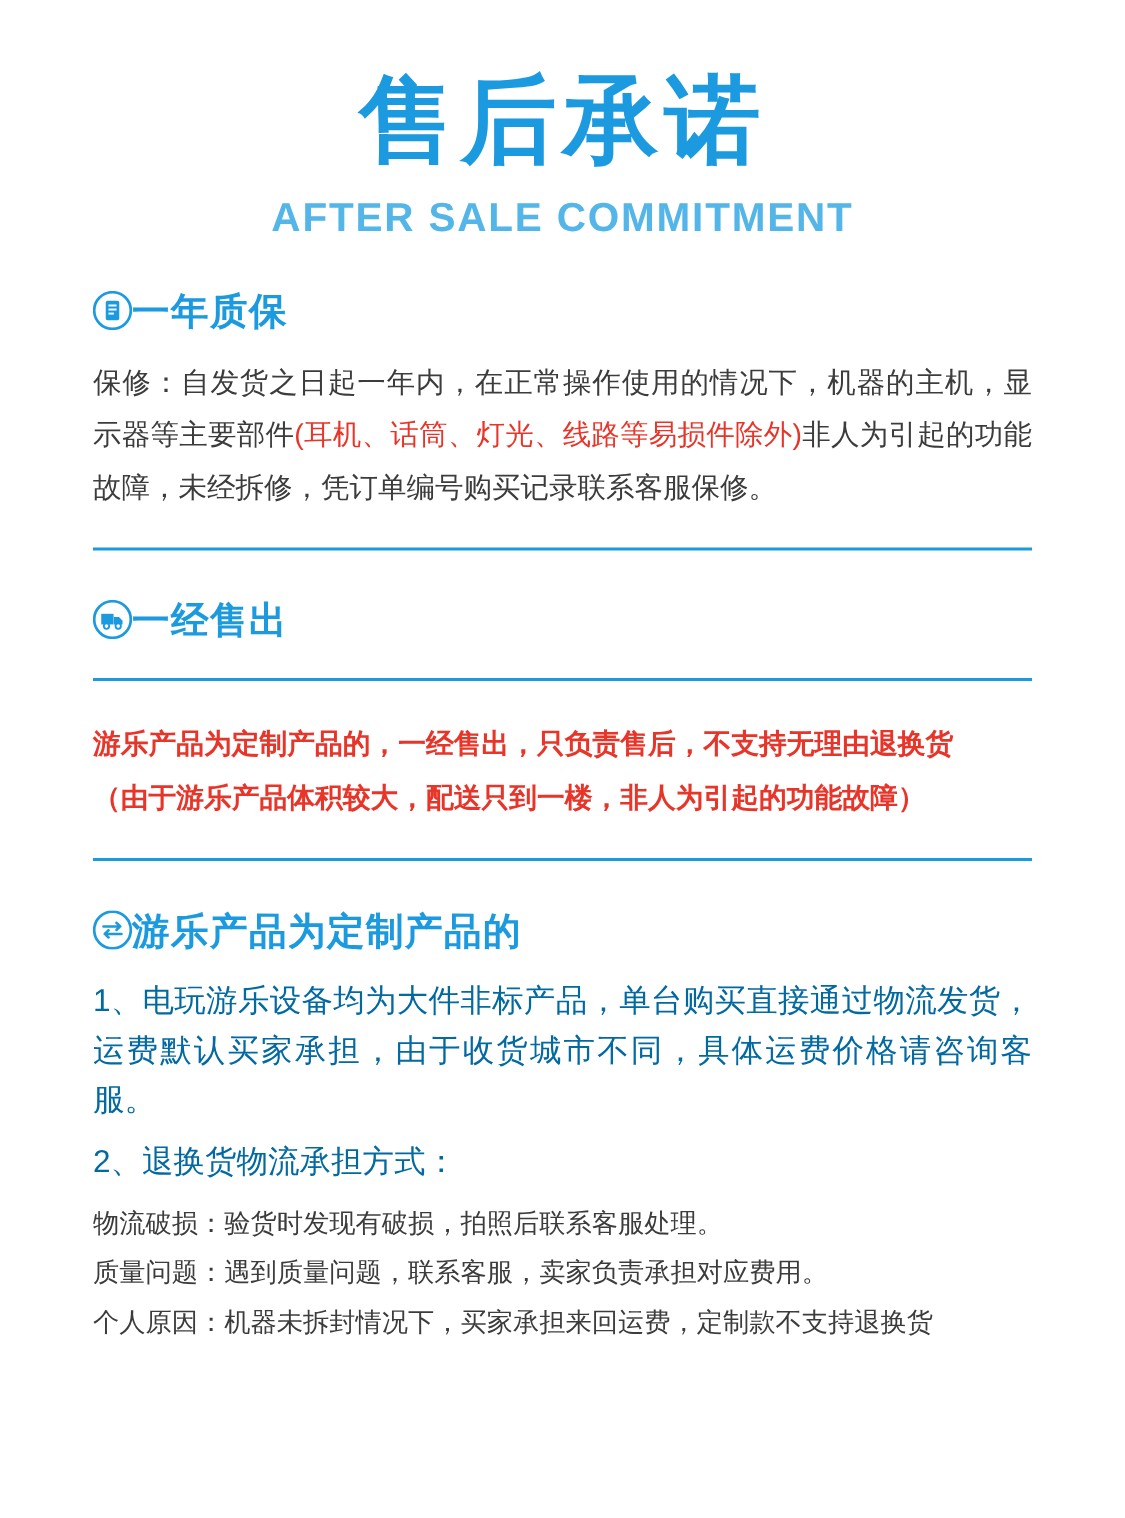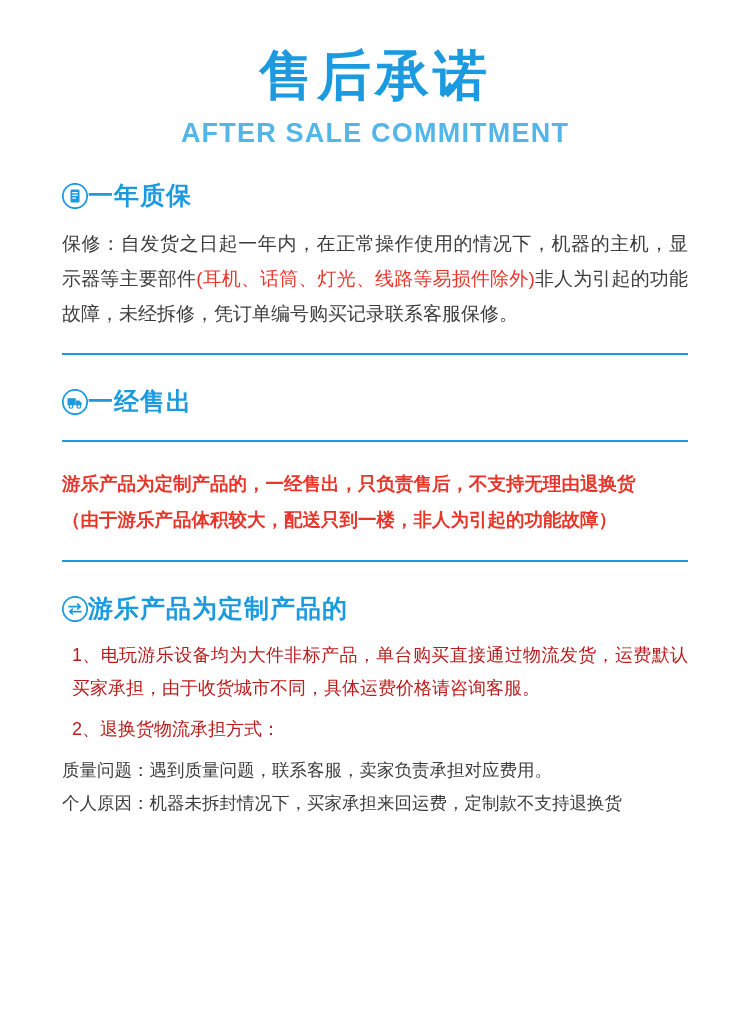--- a/index.html
+++ b/index.html
@@ -21,21 +21,21 @@
     box-sizing: border-box;
     padding: 0 62px;
   }
 
   
   .header {
     text-align: center;
     padding-top: 44px;
   }
   .header-title {
-    font-size: 54px;
+    font-size: 64px;
     font-weight: bold;
     color: #1b9ae0;
     letter-spacing: 4px;
     line-height: 1.15;
     margin: 0;
   }
   .header-sub {
     font-size: 27px;
     color: #54b6e8;
     letter-spacing: 1.2px;
@@ -85,26 +85,25 @@
     margin-top: 24px;
     color: #e8352a;
     font-size: 18.5px;
     font-weight: bold;
     line-height: 36px;
     text-align: left;
   }
 
   
   .list-item {
-    font-size: 18px;
+    font-size: 21px;
     line-height: 33px;
-    color: #b91c1c;
+    color: #0369a1;
     margin-bottom: 8px;
     text-align: justify;
-    margin-left: 10px;
   }
   .sub-line {
     font-size: 17.5px;
     line-height: 33px;
     color: #3c3c3c;
   }
   .sub-line .lab {
     color: #3c3c3c;
   }
 </style>
@@ -157,17 +156,18 @@
     <div class="section-head">
       <svg class="sec-icon" viewBox="0 0 26 26">
         <circle cx="13" cy="13" r="12.2" fill="none" stroke="#1b9ae0" stroke-width="1.8"></circle>
         <path d="M7 10.6h11M15.6 8.2l2.6 2.4-2.6 2.4" fill="none" stroke="#1b9ae0" stroke-width="1.7" stroke-linecap="round" stroke-linejoin="round"></path>
         <path d="M19 15.6H8M10.4 13.2l-2.6 2.4 2.6 2.4" fill="none" stroke="#1b9ae0" stroke-width="1.7" stroke-linecap="round" stroke-linejoin="round"></path>
       </svg>
       <div class="section-title">游乐产品为定制产品的</div>
     </div>
     <div class="list-item">1、电玩游乐设备均为大件非标产品，单台购买直接通过物流发货，运费默认买家承担，由于收货城市不同，具体运费价格请咨询客服。</div>
     <div class="list-item">2、退换货物流承担方式：</div>
+    <div class="sub-line"><span class="lab">物流破损：</span><span>验货时发现有破损，拍照后联系客服处理。</span></div>
     <div class="sub-line"><span class="lab">质量问题：</span><span>遇到质量问题，联系客服，卖家负责承担对应费用。</span></div>
     <div class="sub-line"><span class="lab">个人原因：</span><span>机器未拆封情况下，买家承担来回运费，定制款不支持退换货</span></div>
   </div>
 
 </div>
 
 </body></html>

